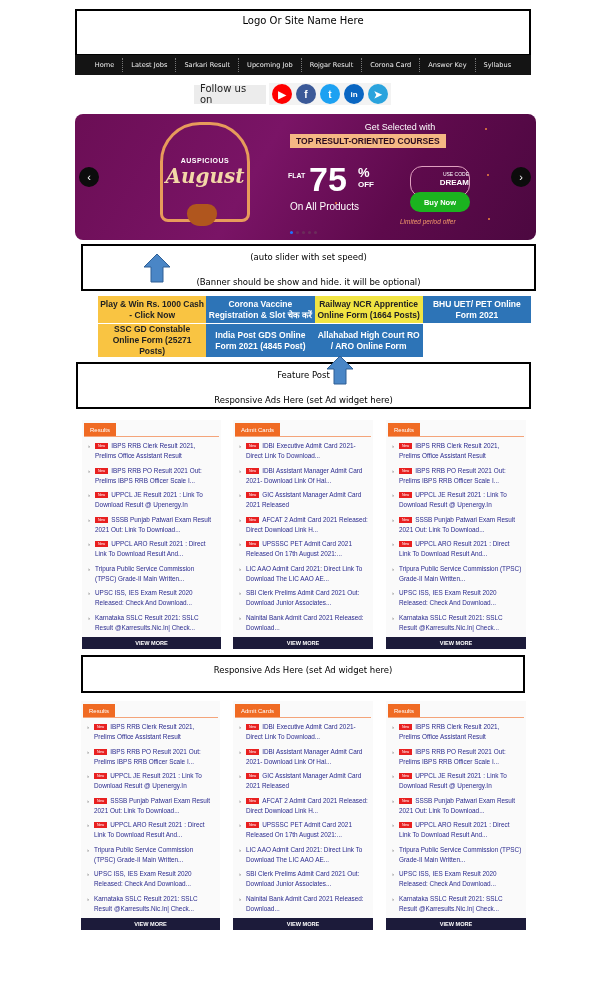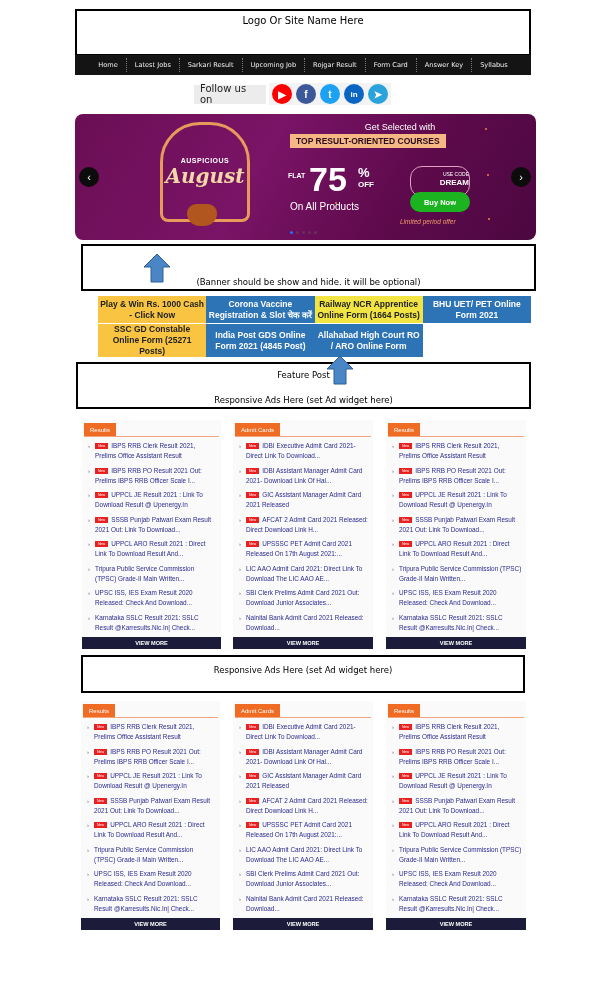--- a/index.html
+++ b/index.html
@@ -81,21 +81,21 @@
 <div class="abs logo-box">
   <span>Logo Or Site Name Here</span>
 </div>
 
 <div class="abs nav">
   <a class="nav-item">Home</a>
   <a class="nav-item">Latest Jobs</a>
   <a class="nav-item">Sarkari Result</a>
   <a class="nav-item">Upcoming Job</a>
   <a class="nav-item">Rojgar Result</a>
-  <a class="nav-item">Form Card</a>
+  <a class="nav-item">Corona Card</a>
   <a class="nav-item">Answer Key</a>
   <a class="nav-item">Syllabus</a>
 </div>
 
 <div class="abs follow">
   <div class="follow-label">Follow us on</div>
   <div class="follow-icons">
     <span class="soc" style="background:#ff0000">▶</span>
     <span class="soc" style="background:#3b5998">f</span>
     <span class="soc" style="background:#1da1f2">t</span>
@@ -135,20 +135,21 @@
     <span class="dot"></span>
     <span class="dot"></span>
     <span class="dot"></span>
   </div>
 </div>
 
 <div class="abs note-box">
   <svg class="blue-arrow" style="left:60px;top:7px" viewBox="0 0 28 30">
     <polygon points="14,1 27,14 20,14 20,29 8,29 8,14 1,14" fill="#4a86c6" stroke="#2f5f95" stroke-width="1"></polygon>
   </svg>
+  <div class="note-line" style="top:6px">(auto slider with set speed)</div>
   <div class="note-line" style="top:31px">(Banner  should be show and hide. it will be optional)</div>
 </div>
 
 <div class="abs grid">
   <a class="cell c-orange cell-r1">Play &amp; Win Rs. 1000 Cash - Click Now</a>
   <a class="cell c-blue cell-r1">Corona Vaccine Registration &amp; Slot चेक करें</a>
   <a class="cell c-yellow cell-r1">Railway NCR Apprentice Online Form (1664 Posts)</a>
   <a class="cell c-blue cell-r1">BHU UET/ PET Online Form 2021</a>
   <a class="cell c-orange">SSC GD Constable Online Form (25271 Posts)</a>
   <a class="cell c-blue">India Post GDS Online Form 2021 (4845 Post)</a>

